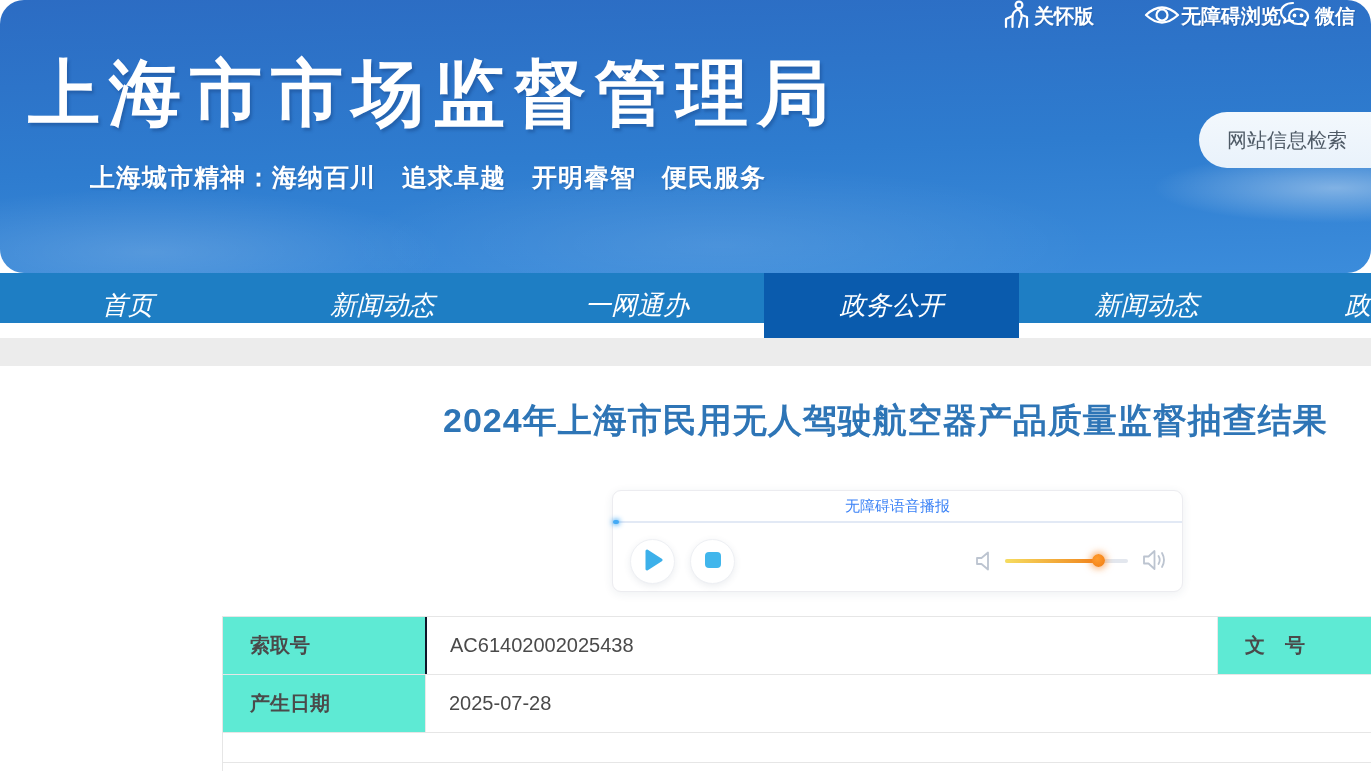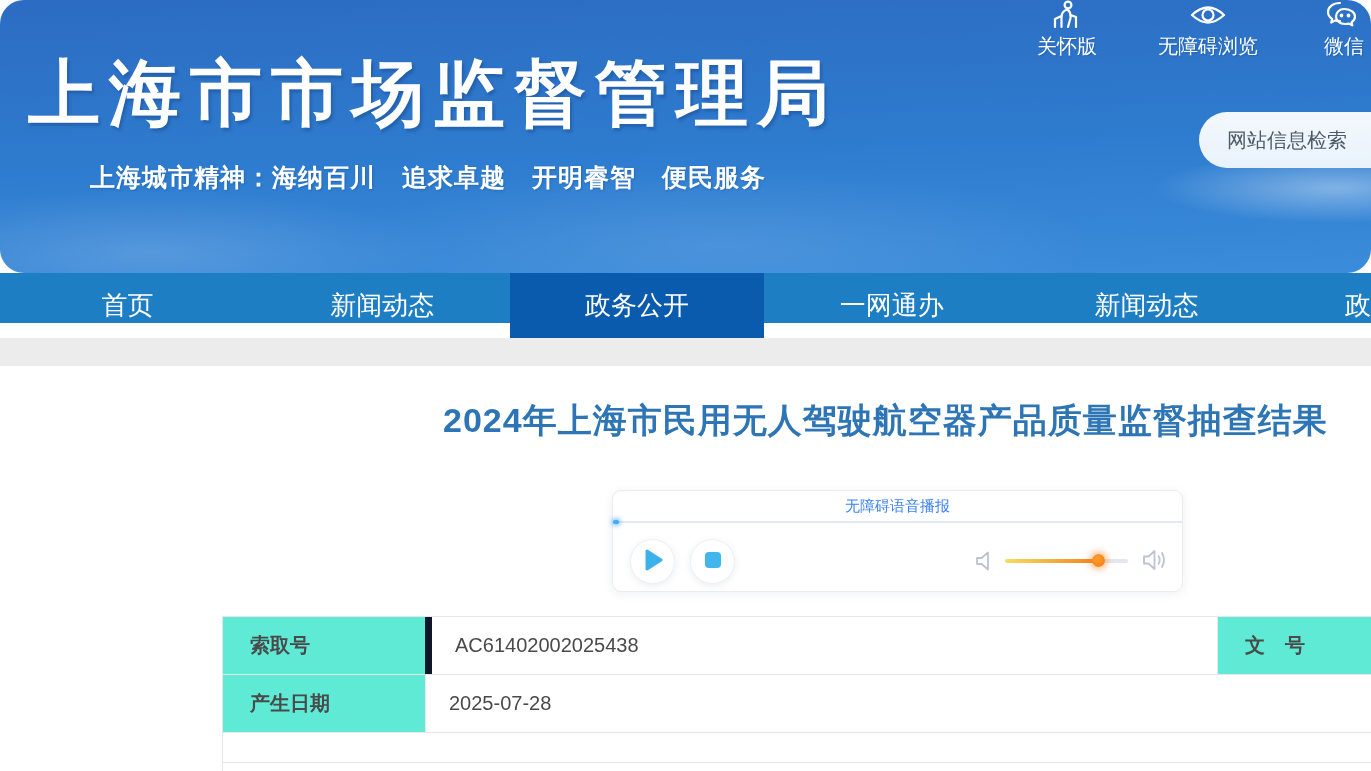--- a/index.html
+++ b/index.html
@@ -20,41 +20,41 @@
     position:absolute;left:28px;top:52px;
     font-size:72px;font-weight:900;color:#fff;letter-spacing:9px;line-height:1.15;
     text-shadow:2px 3px 3px rgba(18,58,118,.35);white-space:nowrap;
   }
   .slogan{
     position:absolute;left:90px;top:161px;
     font-size:25px;font-weight:600;color:#fff;letter-spacing:1px;white-space:nowrap;
     text-shadow:1px 1px 2px rgba(18,58,118,.3);
   }
   .quick-link{
-    position:absolute;top:0;width:130px;display:flex;flex-direction:column;align-items:center;
-    color:#fff;cursor:pointer;
+    position:absolute;top:0;width:130px;display:flex;align-items:center;
+    color:#fff;cursor:pointer;font-weight:bold;
   }
   .quick-link svg{display:block;}
   .quick-link .ql-label{font-size:20px;margin-top:3px;white-space:nowrap;text-shadow:1px 1px 1px rgba(18,58,118,.3);}
   .ql-care{left:1002px;}
   .ql-eye{left:1143px;}
   .ql-wechat{left:1279px;}
   .search{
     position:absolute;left:1199px;top:112px;width:240px;height:56px;
     border:none;outline:none;border-radius:28px;
     background:linear-gradient(180deg,#f3f8fd,#e9f2fb);
     padding:0 0 0 28px;font-size:20px;color:#3c4a58;
     font-family:"Liberation Sans","DejaVu Sans",sans-serif;
   }
   .search::placeholder{color:#4e5a66;opacity:1;}
 
   
   .main-nav{
     position:absolute;left:0;top:273px;width:1371px;height:50px;
-    background:#1e7ec4;display:flex;
+    background:#1e7ec4;display:flex;font-style:italic;
   }
   .nav-item{
     width:255.6px;height:65px;line-height:65px;text-align:center;
     color:#fff;font-size:26px;cursor:pointer;white-space:nowrap;
   }
   .nav-item.active{background:#0a5bad;}
   .nav-item.nav-last{flex:1;width:auto;text-align:left;padding-left:71px;}
   .gray-strip{position:absolute;left:0;top:338px;width:1371px;height:28px;background:#ececec;}
 
   
@@ -100,21 +100,21 @@
   
   .info-table{
     position:absolute;left:222px;top:616px;width:1200px;
     border-top:1px solid #e6e6e6;border-left:1px solid #e6e6e6;box-sizing:border-box;
     font-size:20px;color:#4a4a4a;
   }
   .it-row{display:flex;border-bottom:1px solid #e6e6e6;}
   .it-cell{box-sizing:border-box;height:57px;line-height:57px;white-space:nowrap;overflow:hidden;}
   .it-label{width:202px;background:#5eead4;font-weight:700;padding-left:27px;}
   .it-value{background:#fff;padding-left:23px;}
-  .it-value-1{width:793px;border-left:7px solid #0f172a;border-right:1px solid #e9e9e9;}
+  .it-value-1{width:793px;border-left:2px solid #0f172a;border-right:1px solid #e9e9e9;}
   .it-label-2{flex:1;}
   .it-value-wide{flex:1;border-left:1px solid #e9e9e9;}
   .it-empty-row{height:29px;background:#fff;}
   .it-partial-row{height:40px;background:#fff;}
 </style>
 </head>
 <body>
 
 <div class="stage">
 
@@ -156,22 +156,22 @@
       </span>
       <span class="ql-label">微信</span>
     </div>
 
     <input class="search" type="text" placeholder="网站信息检索" style="">
   </header>
 
   <nav class="main-nav">
     <div class="nav-item">首页</div>
     <div class="nav-item">新闻动态</div>
+    <div class="nav-item">一网通办</div>
     <div class="nav-item active">政务公开</div>
-    <div class="nav-item">一网通办</div>
     <div class="nav-item">新闻动态</div>
     <div class="nav-item nav-last">政</div>
   </nav>
   <div class="gray-strip"></div>
 
   <h1 class="article-title">2024年上海市民用无人驾驶航空器产品质量监督抽查结果</h1>
 
   <div class="player">
     <div class="player-head">
       <span>无障碍语音播报</span>

